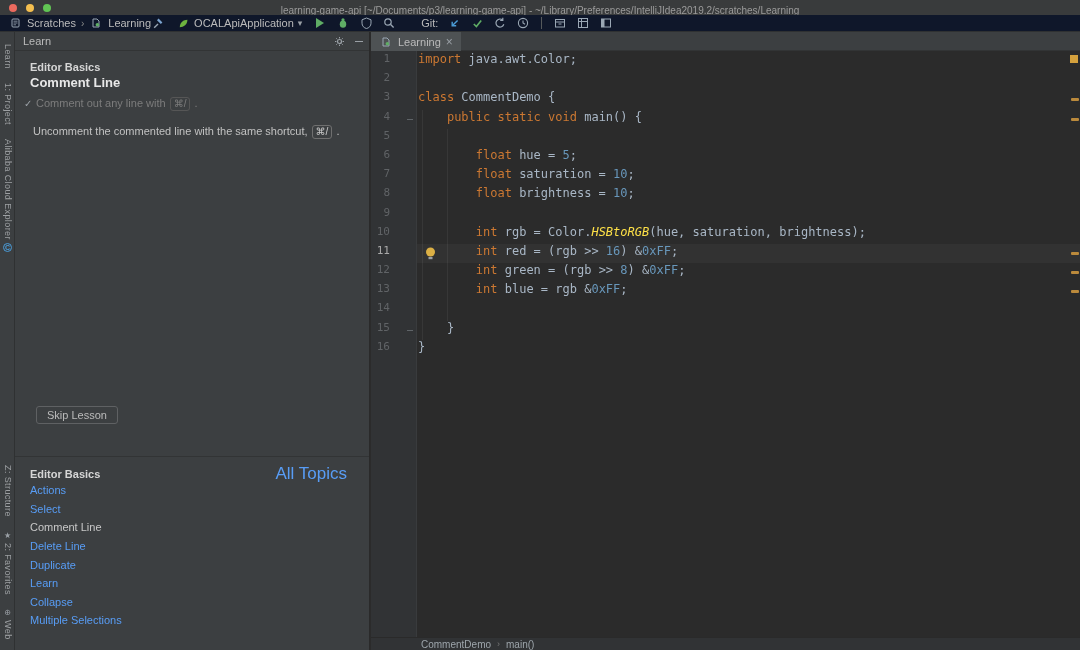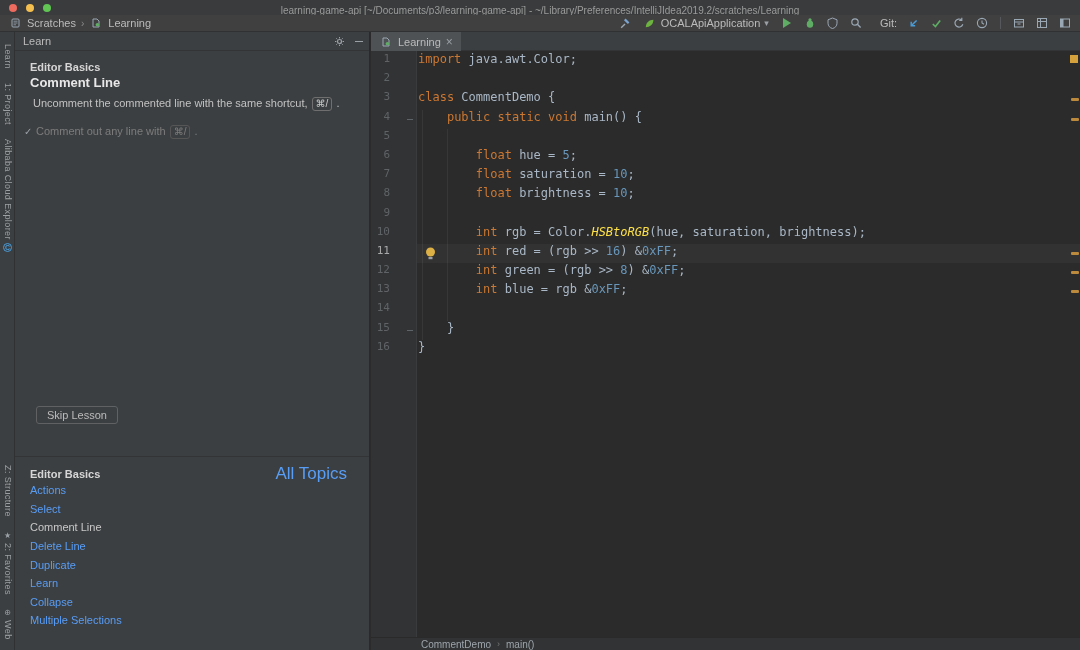--- a/index.html
+++ b/index.html
@@ -7,29 +7,29 @@
   body{position:relative;background:#2b2b2b;font-family:"Liberation Sans",sans-serif;-webkit-font-smoothing:antialiased}
 
   
   .titlebar{position:absolute;top:0;left:0;right:0;height:21px;background:#393b3c;border-bottom:1px solid #2b2b2b;display:flex;align-items:center;justify-content:center}
   .traffic{position:absolute;left:9px;top:4px;display:flex;gap:9px}
   .traffic span{width:8px;height:8px;border-radius:50%;display:block}
   .t-red{background:#ec6a5e}.t-yellow{background:#f5bf4f}.t-green{background:#61c554}
   .win-title{font-size:10px;color:#9b9b9b;white-space:nowrap}
 
   
-  .navbar{position:absolute;top:15px;left:0;right:0;height:17px;background:#404040;border-bottom:1px solid #2f3132;display:flex;align-items:center;justify-content:space-between;padding:0 8px}
+  .navbar{position:absolute;top:15px;left:0;right:0;height:17px;background:#0f172a;border-bottom:1px solid #2f3132;display:flex;align-items:center;padding:0 8px}
   .crumbs{display:flex;align-items:center;gap:5px;font-size:11px;color:#bbbbbb}
   .crumb-sep{color:#8a8a8a;font-size:10px}
   .nav-right{display:flex;align-items:center;gap:9px}
   .nav-icon{display:inline-flex;align-items:center;justify-content:center;width:14px;height:14px}
   .run-config{display:inline-flex;align-items:center;gap:4px;font-size:11px;color:#bbbbbb;padding:0 2px}
   .chev{color:#9aa0a6;font-size:9px}
   .run-triangle{width:0;height:0;border-left:8px solid #5fad65;border-top:5px solid transparent;border-bottom:5px solid transparent;display:inline-block}
-  .git-label{font-size:11px;color:#bbbbbb;margin-left:8px}
+  .git-label{font-size:11px;color:#bbbbbb;margin-left:16px}
   .nav-divider{width:1px;height:12px;background:#55595b;margin:0 2px}
 
   
   .stripe{position:absolute;top:32px;left:0;bottom:0;width:15px;background:#3c3f41;border-right:1px solid #2f3132}
   .stripe-stack{position:absolute;left:0;width:15px;display:flex;flex-direction:column;align-items:center}
   #stripe-top{top:5px}
   #stripe-bottom{bottom:3px}
   .stripe-item{display:flex;flex-direction:column;align-items:center;gap:3px;margin:7px 0;cursor:default}
   .stripe-label{writing-mode:vertical-rl;font-size:9px;color:#9da0a3;letter-spacing:.4px;white-space:nowrap}
   .stripe-icon{font-size:8px;color:#9aa0a6;line-height:9px}
@@ -236,22 +236,22 @@
           </svg>
       </span>
       <span class="minimize-bar"></span>
     </span>
   </div>
 
   <div class="module-title">Editor Basics</div>
   <div class="lesson-title">Comment Line</div>
 
   <div class="steps" id="lesson-steps">
+      <div class="step done"><span class="step-check">✓</span><span>Comment out any line with </span><span class="kbd">⌘/</span><span> .</span></div>
       <div class="step"><span>Uncomment the commented line with the same shortcut, </span><span class="kbd">⌘/</span><span> .</span></div>
-      <div class="step done"><span class="step-check">✓</span><span>Comment out any line with </span><span class="kbd">⌘/</span><span> .</span></div>
     </div>
 
   <button class="skip-btn">Skip Lesson</button>
 
   <div class="panel-divider"></div>
 
   <div class="footer-head">
     <span class="footer-module">Editor Basics</span>
     <span class="all-topics">All Topics</span>
   </div>

